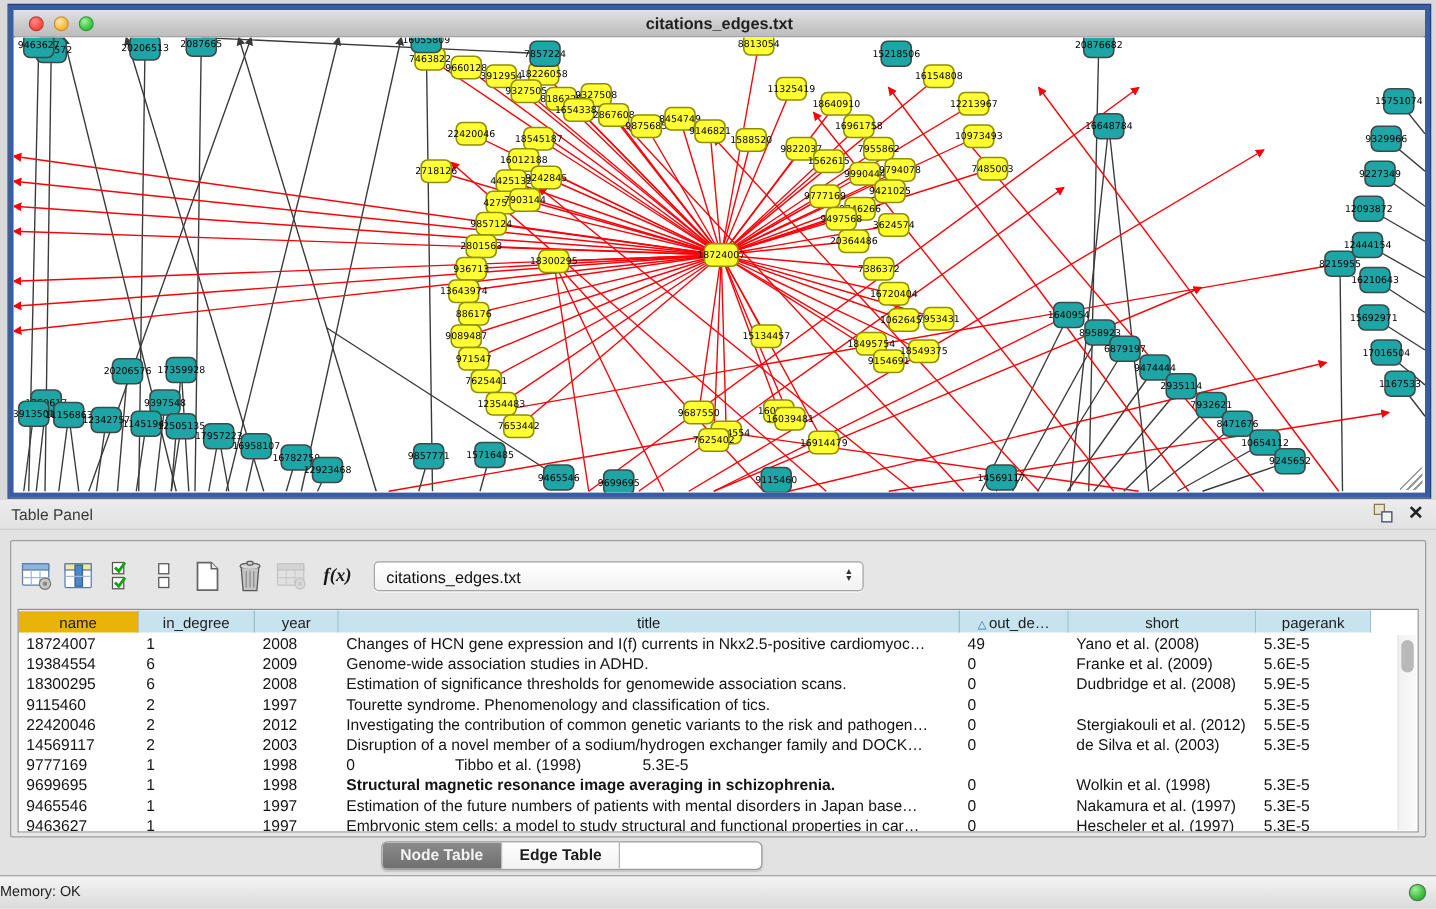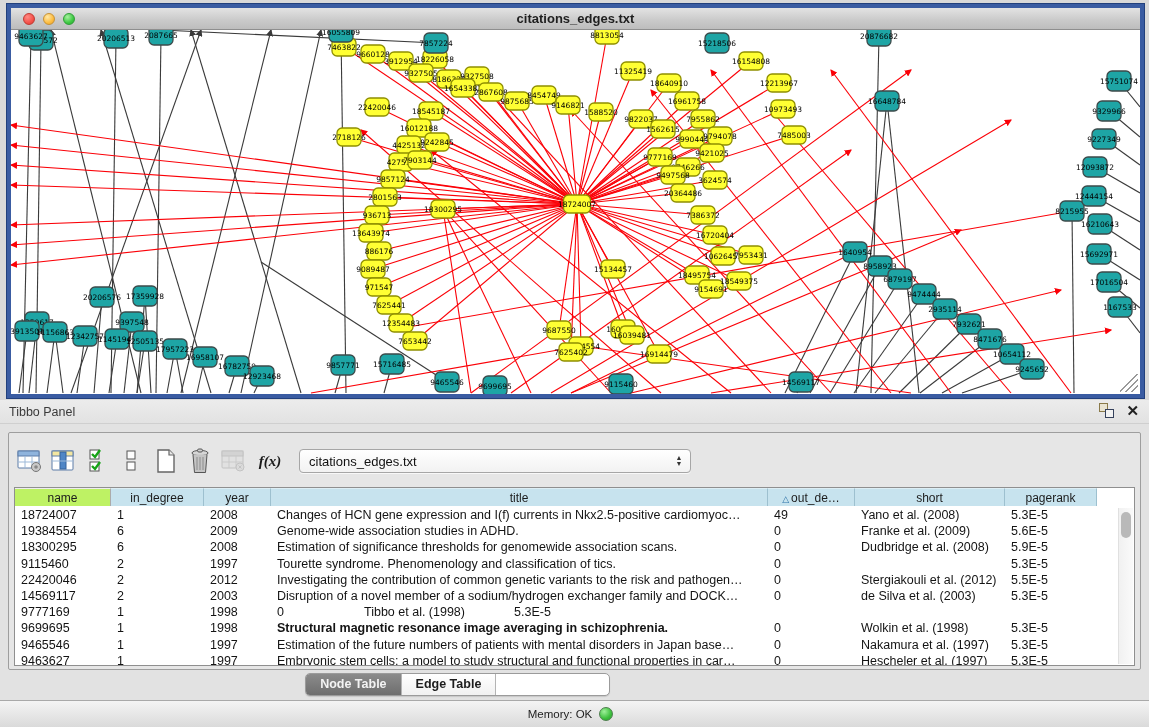--- a/index.html
+++ b/index.html
@@ -71,21 +71,21 @@
   #table-wrap {
     position:absolute; left:5px; right:5px; top:54px; bottom:3px;
     border:1px solid #8f8f8f; background:#ffffff; overflow:hidden;
   }
   #thead { display:flex; height:19px; border-bottom:1px solid #ffffff; }
   .th {
     background:#c7e3ee; border-right:1px solid #9dc0cf; border-top:1px solid #ddeef5;
     font-size:12px; color:#1c1c1c; text-align:center; line-height:18px;
     white-space:nowrap; overflow:hidden;
   }
-  .th.gray { background:#bef264; border-right:1px solid #ababab; border-top:1px solid #eee; }
+  .th.gray { background:#eab308; border-right:1px solid #ababab; border-top:1px solid #eee; }
   .th .sort { font-size:9px; color:#2c72a8; margin-right:2px; }
   .th.fill { background:#ffffff; border:none; flex:1; }
   .tr { display:flex; height:16.2px; background:#fff; }
   .td {
     font-size:12.5px; color:#141414; line-height:16px; padding-left:6px;
     white-space:nowrap; overflow:hidden; text-overflow:clip;
   }
   #vscroll {
     position:absolute; top:20px; right:1px; bottom:1px; width:15px;
     background:linear-gradient(90deg,#f1f1f1,#fafafa); border-left:1px solid #e0e0e0;
@@ -97,21 +97,21 @@
   .seg {
     padding:0 14px; font-size:12.5px; color:#1d1d1d; line-height:21px; background:linear-gradient(#ffffff,#f1f1f1);
     border-right:1px solid #b4b4b4; font-weight:600;
   }
   .seg:last-child { border-right:none;margin-top:44px; }
   .seg.selected { background:linear-gradient(#8b8b8b,#6e6e6e); color:#f3f3f3; }
   
   #statusbar {
     position:absolute; left:0; top:700px; width:1149px; height:27px;
     background:linear-gradient(#f4f4f4,#dadada); border-top:1px solid #a9a9a9;
-    display:flex; align-items:center; justify-content:center;
+    display:flex; align-items:center; justify-content:space-between;
   }
   #memory-label { font-size:11.5px; color:#222; margin-right:7px; }
   #memory-dot {
     width:14px; height:14px; border-radius:50%; margin-right:8px;
     background:radial-gradient(circle at 35% 30%, #9ef09a, #3dbf3d 60%, #2a9e2f);
     border:1px solid #4c7f4c;
   }
 </style>
 </head>
 <body>
@@ -735,21 +735,21 @@
           <g>
             <rect x="778" y="342" width="24" height="20" rx="5" fill="#1ea5a5" stroke="#3c4a4a" stroke-width="1.3"></rect>
             <text x="790" y="354.5" text-anchor="middle" font-size="7.5" fill="#000000" font-family="&quot;DejaVu Sans&quot;, sans-serif">14569117</text>
           </g>
         </svg>
       <div id="net-grip"></div>
     </div>
   </div>
 
   <div id="panel-header">
-    <span id="panel-title">Tibbo Panel</span>
+    <span id="panel-title">Table Panel</span>
     <span id="panel-header-icons">
       <span id="float-icon">
           <span class="sq1"></span>
           <span class="sq2"></span>
         </span>
       <span id="panel-close">✕</span>
     </span>
   </div>
 
   <div id="panel-body">

